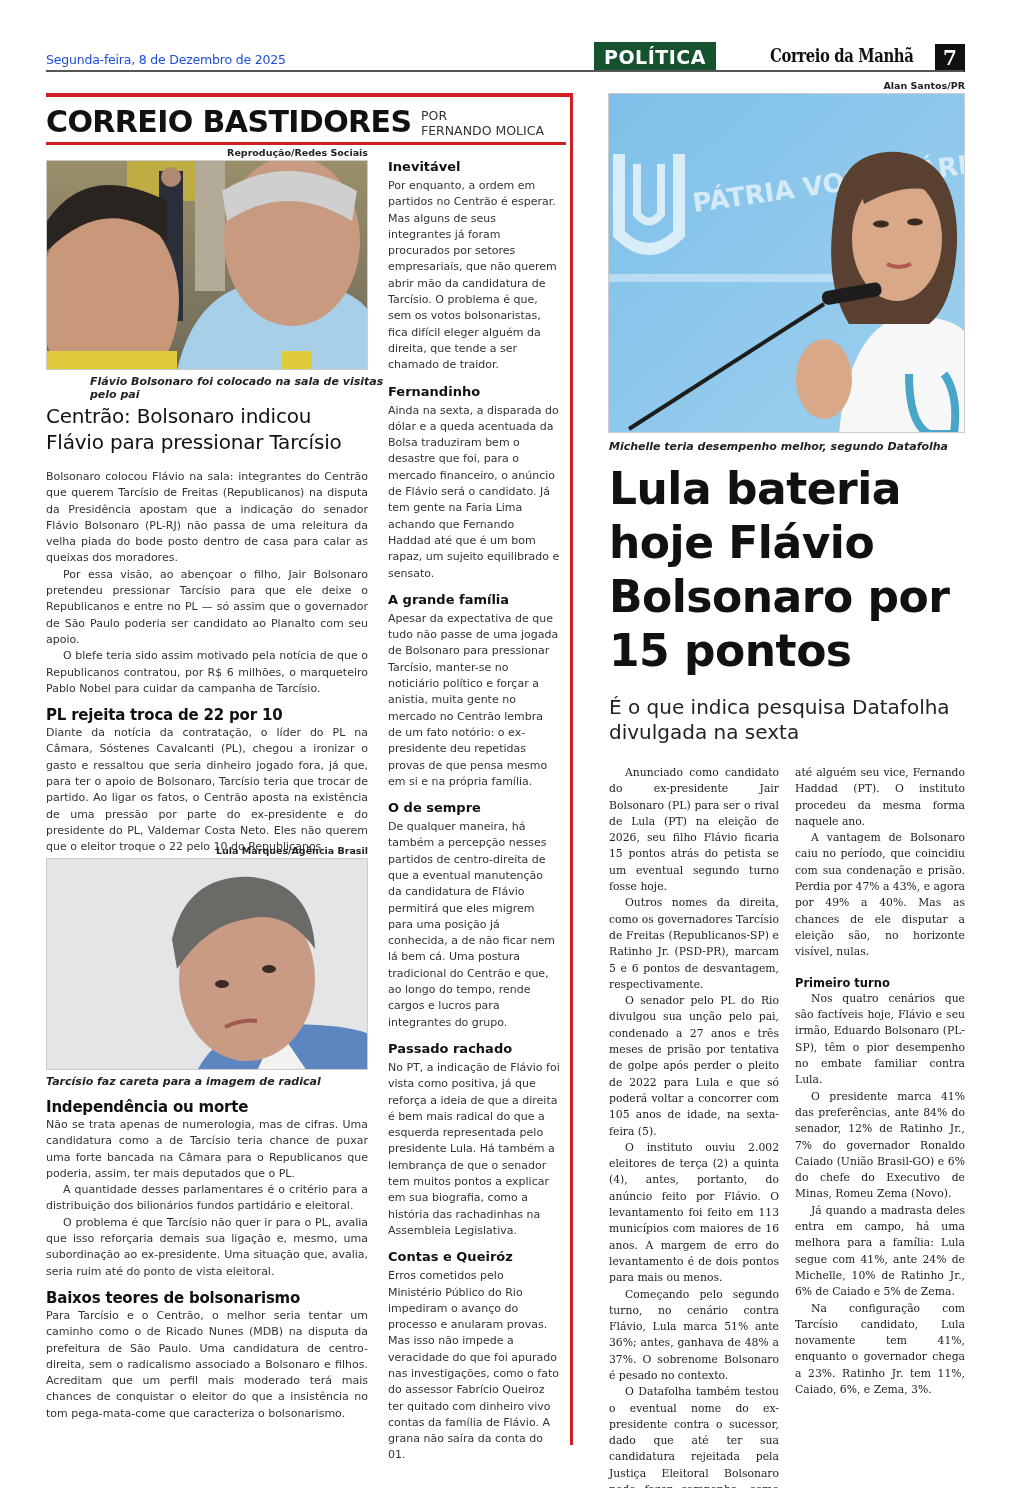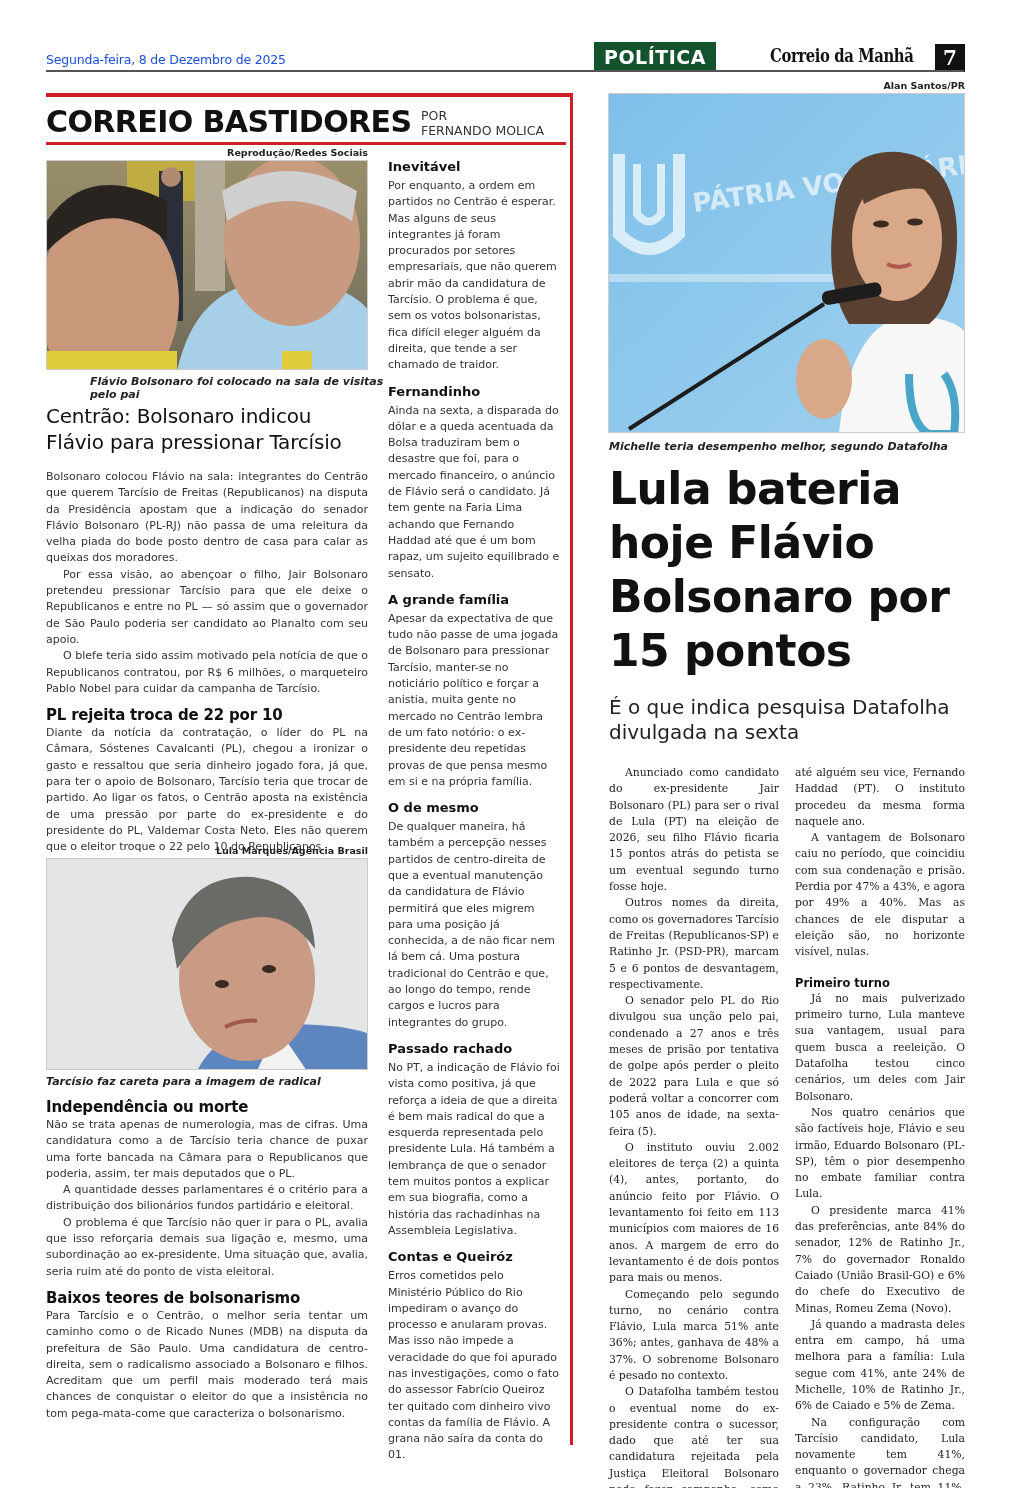--- a/index.html
+++ b/index.html
@@ -129,21 +129,21 @@
   </div>
   <div class="c2-block">
     <h3 class="c2-sub">Fernandinho</h3>
     <p class="c2-p">Ainda na sexta, a disparada do dólar e a queda acentuada da Bolsa traduziram bem o desastre que foi, para o mercado financeiro, o anúncio de Flávio será o candidato. Já tem gente na Faria Lima achando que Fernando Haddad até que é um bom rapaz, um sujeito equilibrado e sensato.</p>
   </div>
   <div class="c2-block">
     <h3 class="c2-sub">A grande família</h3>
     <p class="c2-p">Apesar da expectativa de que tudo não passe de uma jogada de Bolsonaro para pressionar Tarcísio, manter-se no noticiário político e forçar a anistia, muita gente no mercado no Centrão lembra de um fato notório: o ex-presidente deu repetidas provas de que pensa mesmo em si e na própria família.</p>
   </div>
   <div class="c2-block">
-    <h3 class="c2-sub">O de mesmo</h3>
+    <h3 class="c2-sub">O de sempre</h3>
     <p class="c2-p">De qualquer maneira, há também a percepção nesses partidos de centro-direita de que a eventual manutenção da candidatura de Flávio permitirá que eles migrem para uma posição já conhecida, a de não ficar nem lá bem cá. Uma postura tradicional do Centrão e que, ao longo do tempo, rende cargos e lucros para integrantes do grupo.</p>
   </div>
   <div class="c2-block">
     <h3 class="c2-sub">Passado rachado</h3>
     <p class="c2-p">No PT, a indicação de Flávio foi vista como positiva, já que reforça a ideia de que a direita é bem mais radical do que a esquerda representada pelo presidente Lula. Há também a lembrança de que o senador tem muitos pontos a explicar em sua biografia, como a história das rachadinhas na Assembleia Legislativa.</p>
   </div>
   <div class="c2-block">
     <h3 class="c2-sub">Contas e Queiróz</h3>
     <p class="c2-p">Erros cometidos pelo Ministério Público do Rio  impediram o avanço do processo e anularam provas. Mas isso não impede a veracidade do que foi apurado nas investigações, como o fato do assessor Fabrício Queiroz ter quitado com dinheiro vivo contas da família de Flávio. A grana não saíra da conta do 01.</p>
   </div>
@@ -187,19 +187,18 @@
   <p>O senador pelo PL do Rio divulgou sua unção pelo pai, condenado a 27 anos e três meses de prisão por tentativa de golpe após perder o pleito de 2022 para Lula e que só poderá voltar a concorrer com 105 anos de idade, na sexta-feira (5).</p>
   <p>O instituto ouviu 2.002 eleitores de terça (2) a quinta (4), antes, portanto, do anúncio feito por Flávio. O levantamento foi feito em 113 municípios com maiores de 16 anos. A margem de erro do levantamento é de dois pontos para mais ou menos.</p>
   <p>Começando pelo segundo turno, no cenário contra Flávio, Lula marca 51% ante 36%; antes, ganhava de 48% a 37%. O sobrenome Bolsonaro é pesado no contexto.</p>
   <p>O Datafolha também testou o eventual nome do ex-presidente contra o sucessor, dado que até ter sua candidatura rejeitada pela Justiça Eleitoral Bolsonaro pode fazer campanha, como Lula então preso e inelegível fez em 2018</p>
 </div>
 
 <div class="art-col" style="left:795px;">
   <p class="noind">até alguém seu vice, Fernando Haddad (PT). O instituto procedeu da mesma forma naquele ano.</p>
   <p>A vantagem de Bolsonaro caiu no período, que coincidiu com sua condenação e prisão. Perdia por 47% a 43%, e agora por 49% a 40%. Mas as chances de ele disputar a eleição são, no horizonte visível, nulas.</p>
   <p class="art-sub">Primeiro turno</p>
-  <p>Já no mais pulverizado primeiro turno, Lula manteve sua vantagem, usual para quem busca a reeleição. O Datafolha testou cinco cenários, um deles com Jair Bolsonaro.</p>
   <p>Nos quatro cenários que são factíveis hoje, Flávio e seu irmão, Eduardo Bolsonaro (PL-SP), têm o pior desempenho no embate familiar contra Lula.</p>
   <p>O presidente marca 41% das preferências, ante 84% do senador, 12% de Ratinho Jr., 7% do governador Ronaldo Caiado (União Brasil-GO) e 6% do chefe do Executivo de Minas, Romeu Zema (Novo).</p>
   <p>Já quando a madrasta deles entra em campo, há uma melhora para a família: Lula segue com 41%, ante 24% de Michelle, 10% de Ratinho Jr., 6% de Caiado e 5% de Zema.</p>
   <p>Na configuração com Tarcísio candidato, Lula novamente tem 41%, enquanto o governador chega a 23%. Ratinho Jr. tem 11%, Caiado, 6%, e Zema, 3%.</p>
 
 </div>
 
 </body></html>

